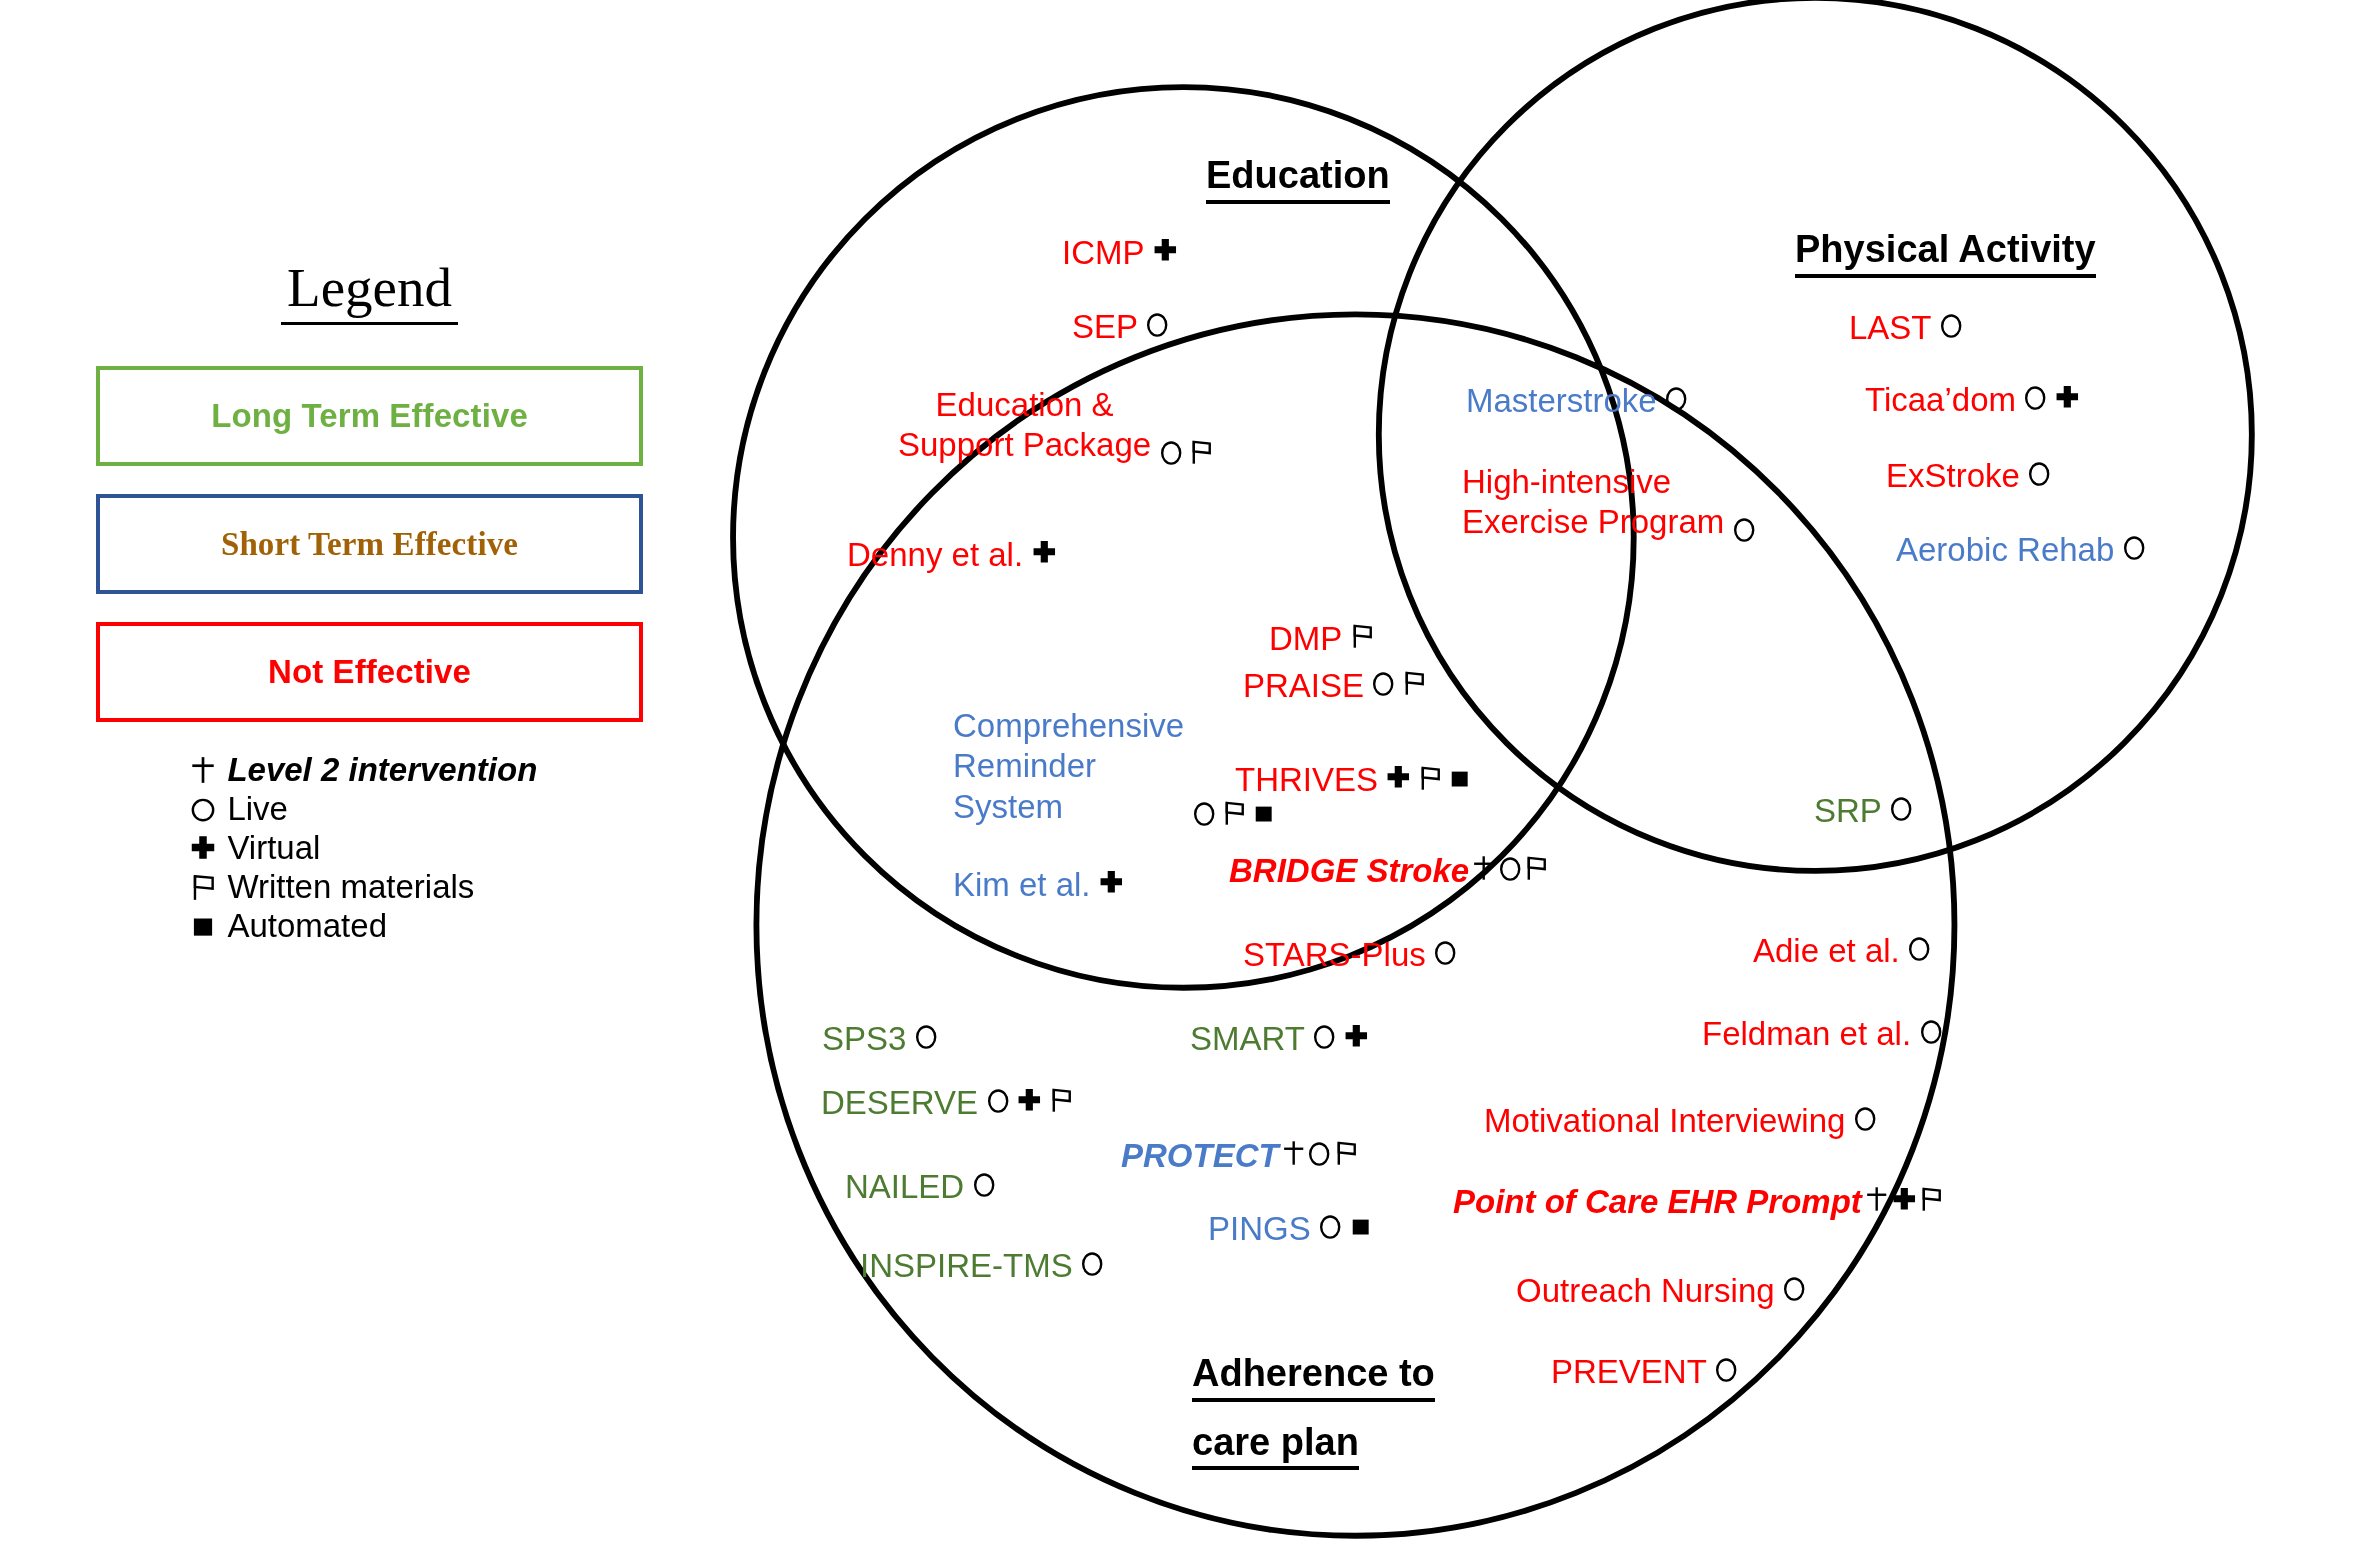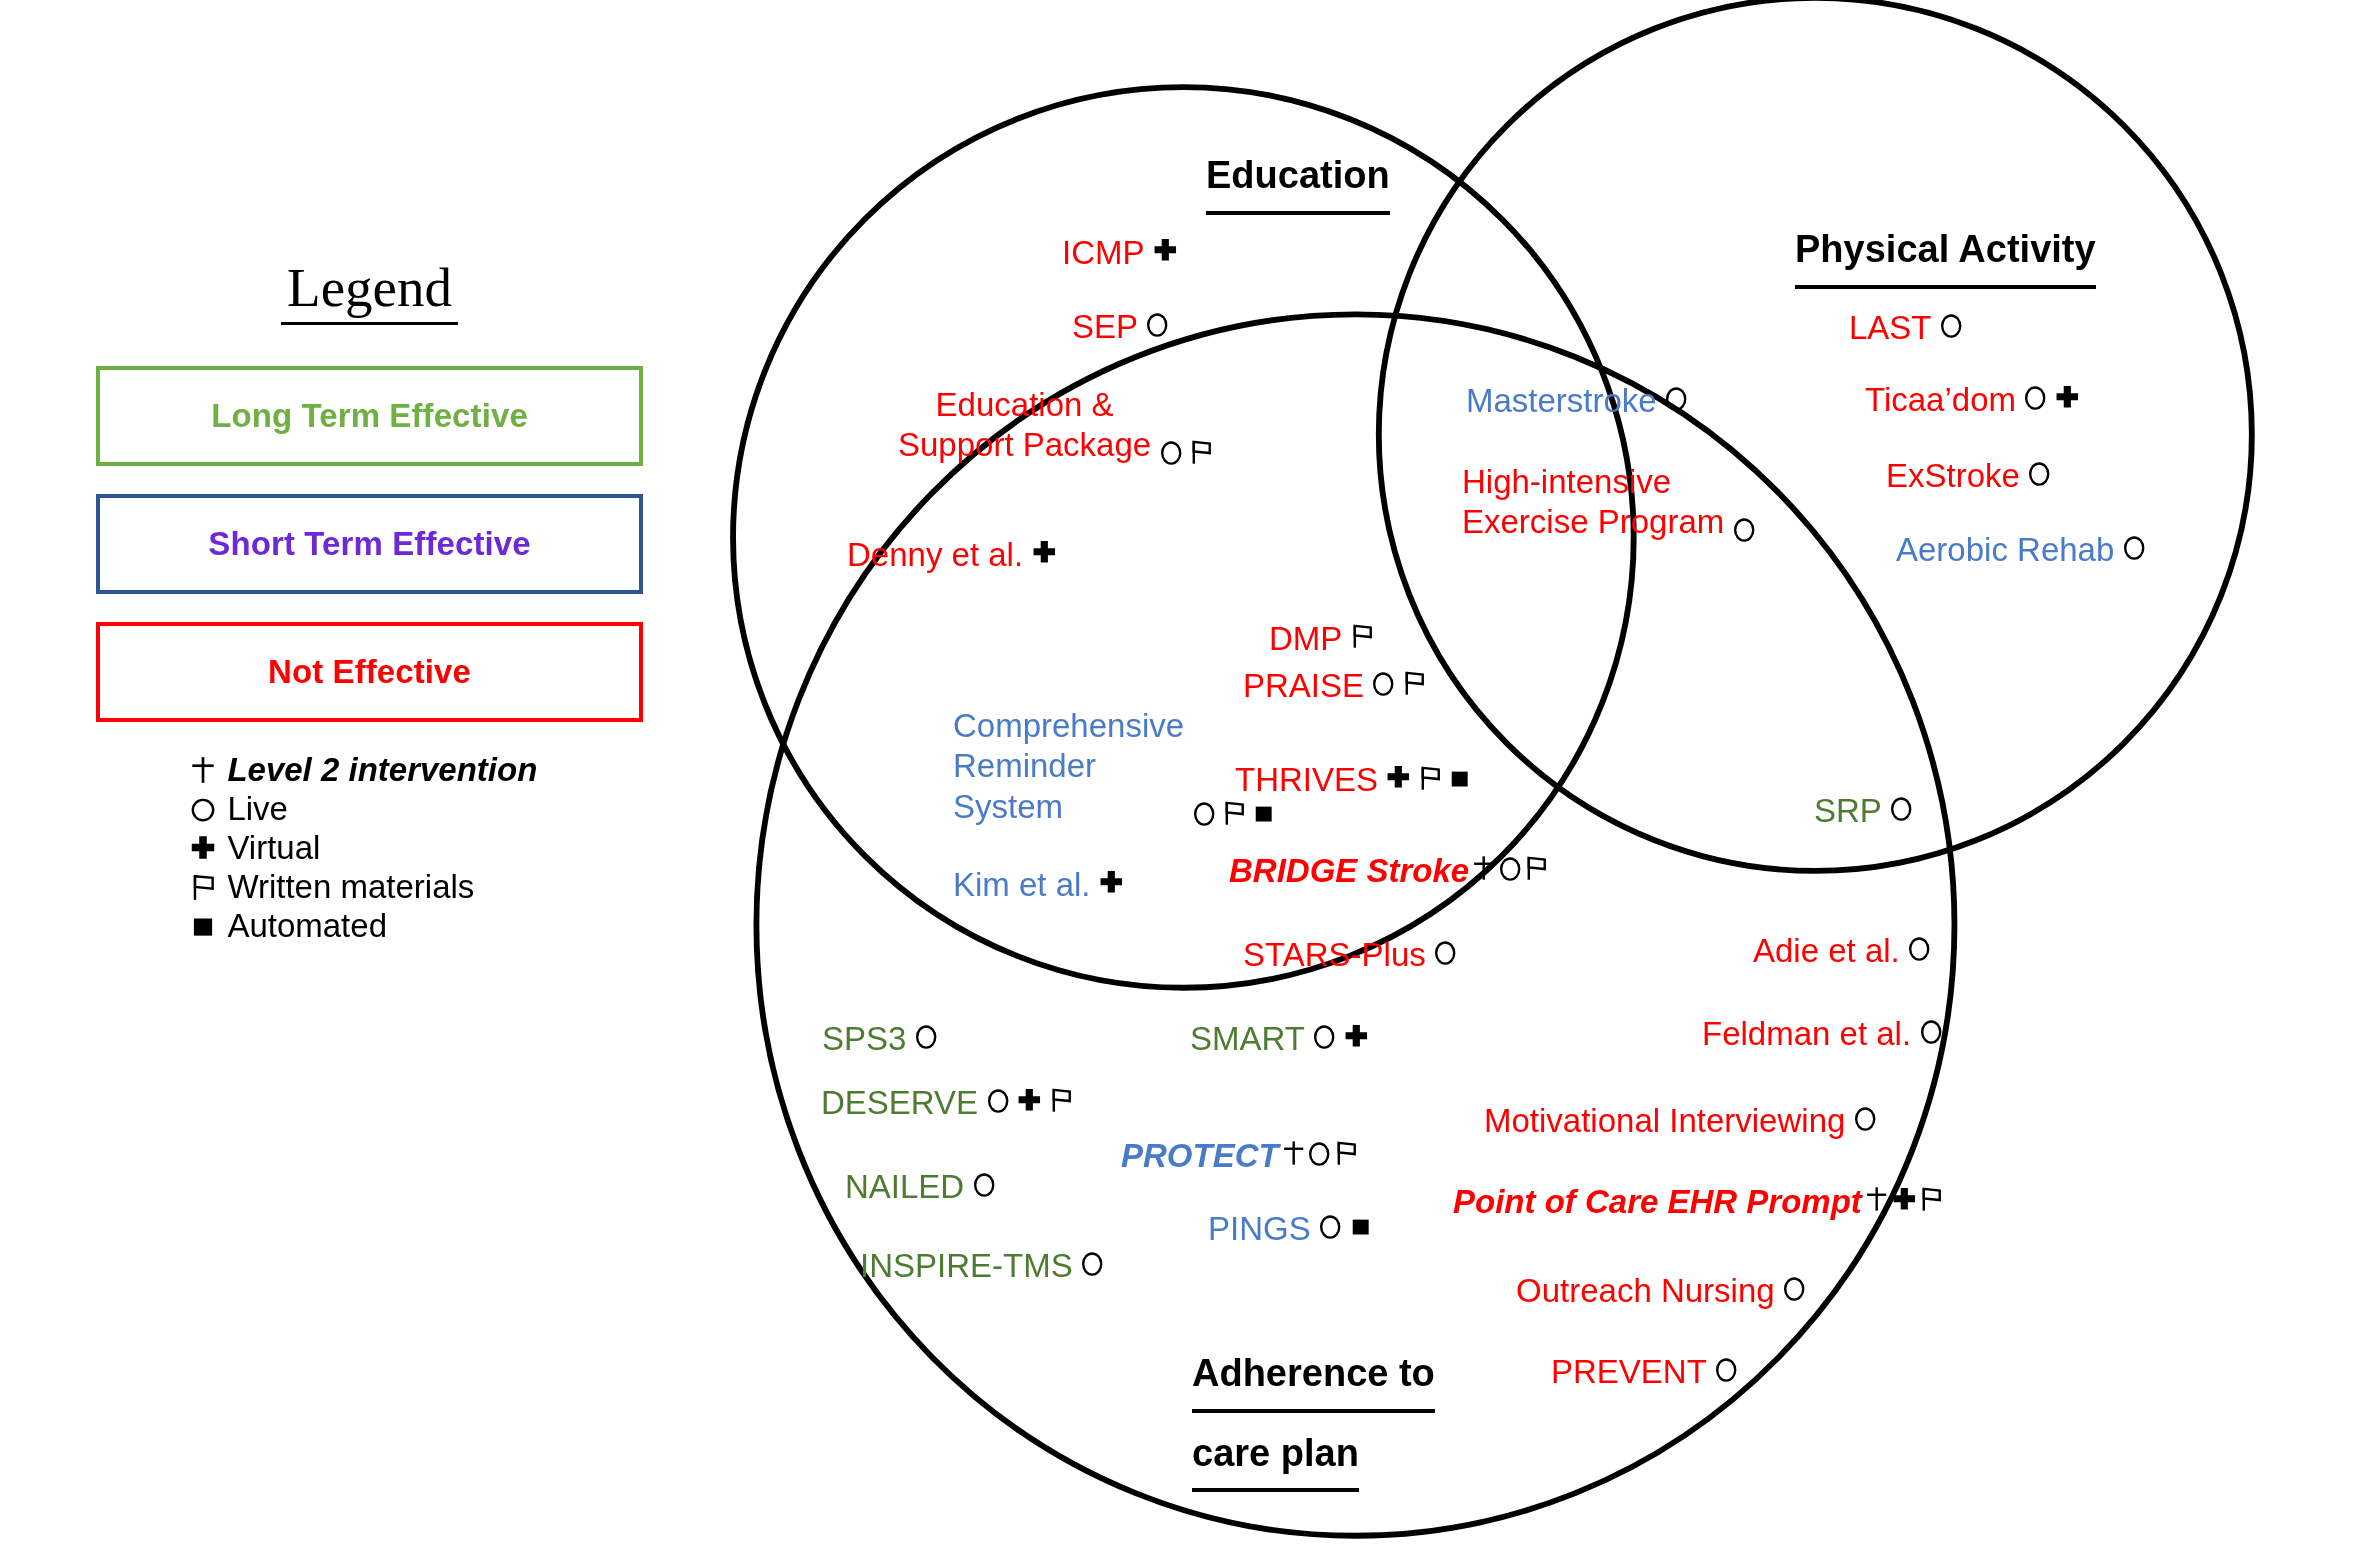--- a/index.html
+++ b/index.html
@@ -47,21 +47,21 @@
   }
   .legend-box span {
     font-size: 33px;
     font-weight: bold;
     letter-spacing: 0.1px;
   }
   #box-long   { border: 4.8px solid #6FB043; }
   #box-short  { border: 4.8px solid #2E5496; }
   #box-not    { border: 4.8px solid #FF0000; }
   #lbl-long  { color: #6FB043; }
-  #lbl-short { color: #6d28d9; }
+  #lbl-short { color: #a16207; font-family: Liberation Serif, serif; }
   #lbl-not   { color: #FF0000; }
 
   #symbol-key {
     margin-top: 9.6px;
     padding-left: 104px;
   }
   .sym-row {
     display: flex;
     align-items: center;
     height: 39px;
@@ -98,21 +98,21 @@
     position: absolute;
     font-size: 38px;
     font-weight: bold;
     color: #000;
     white-space: nowrap;
     line-height: 1.12;
   }
   .circle-title span {
     display: inline-block;
     border-bottom: 4.2px solid #000;
-    padding-bottom: 14px;
+    padding-bottom: 3px;
   }
 
   
   .entry {
     position: absolute;
     white-space: nowrap;
     font-size: 33px;
     line-height: 1.17;
     color: #FF0000;
     display: flex;

